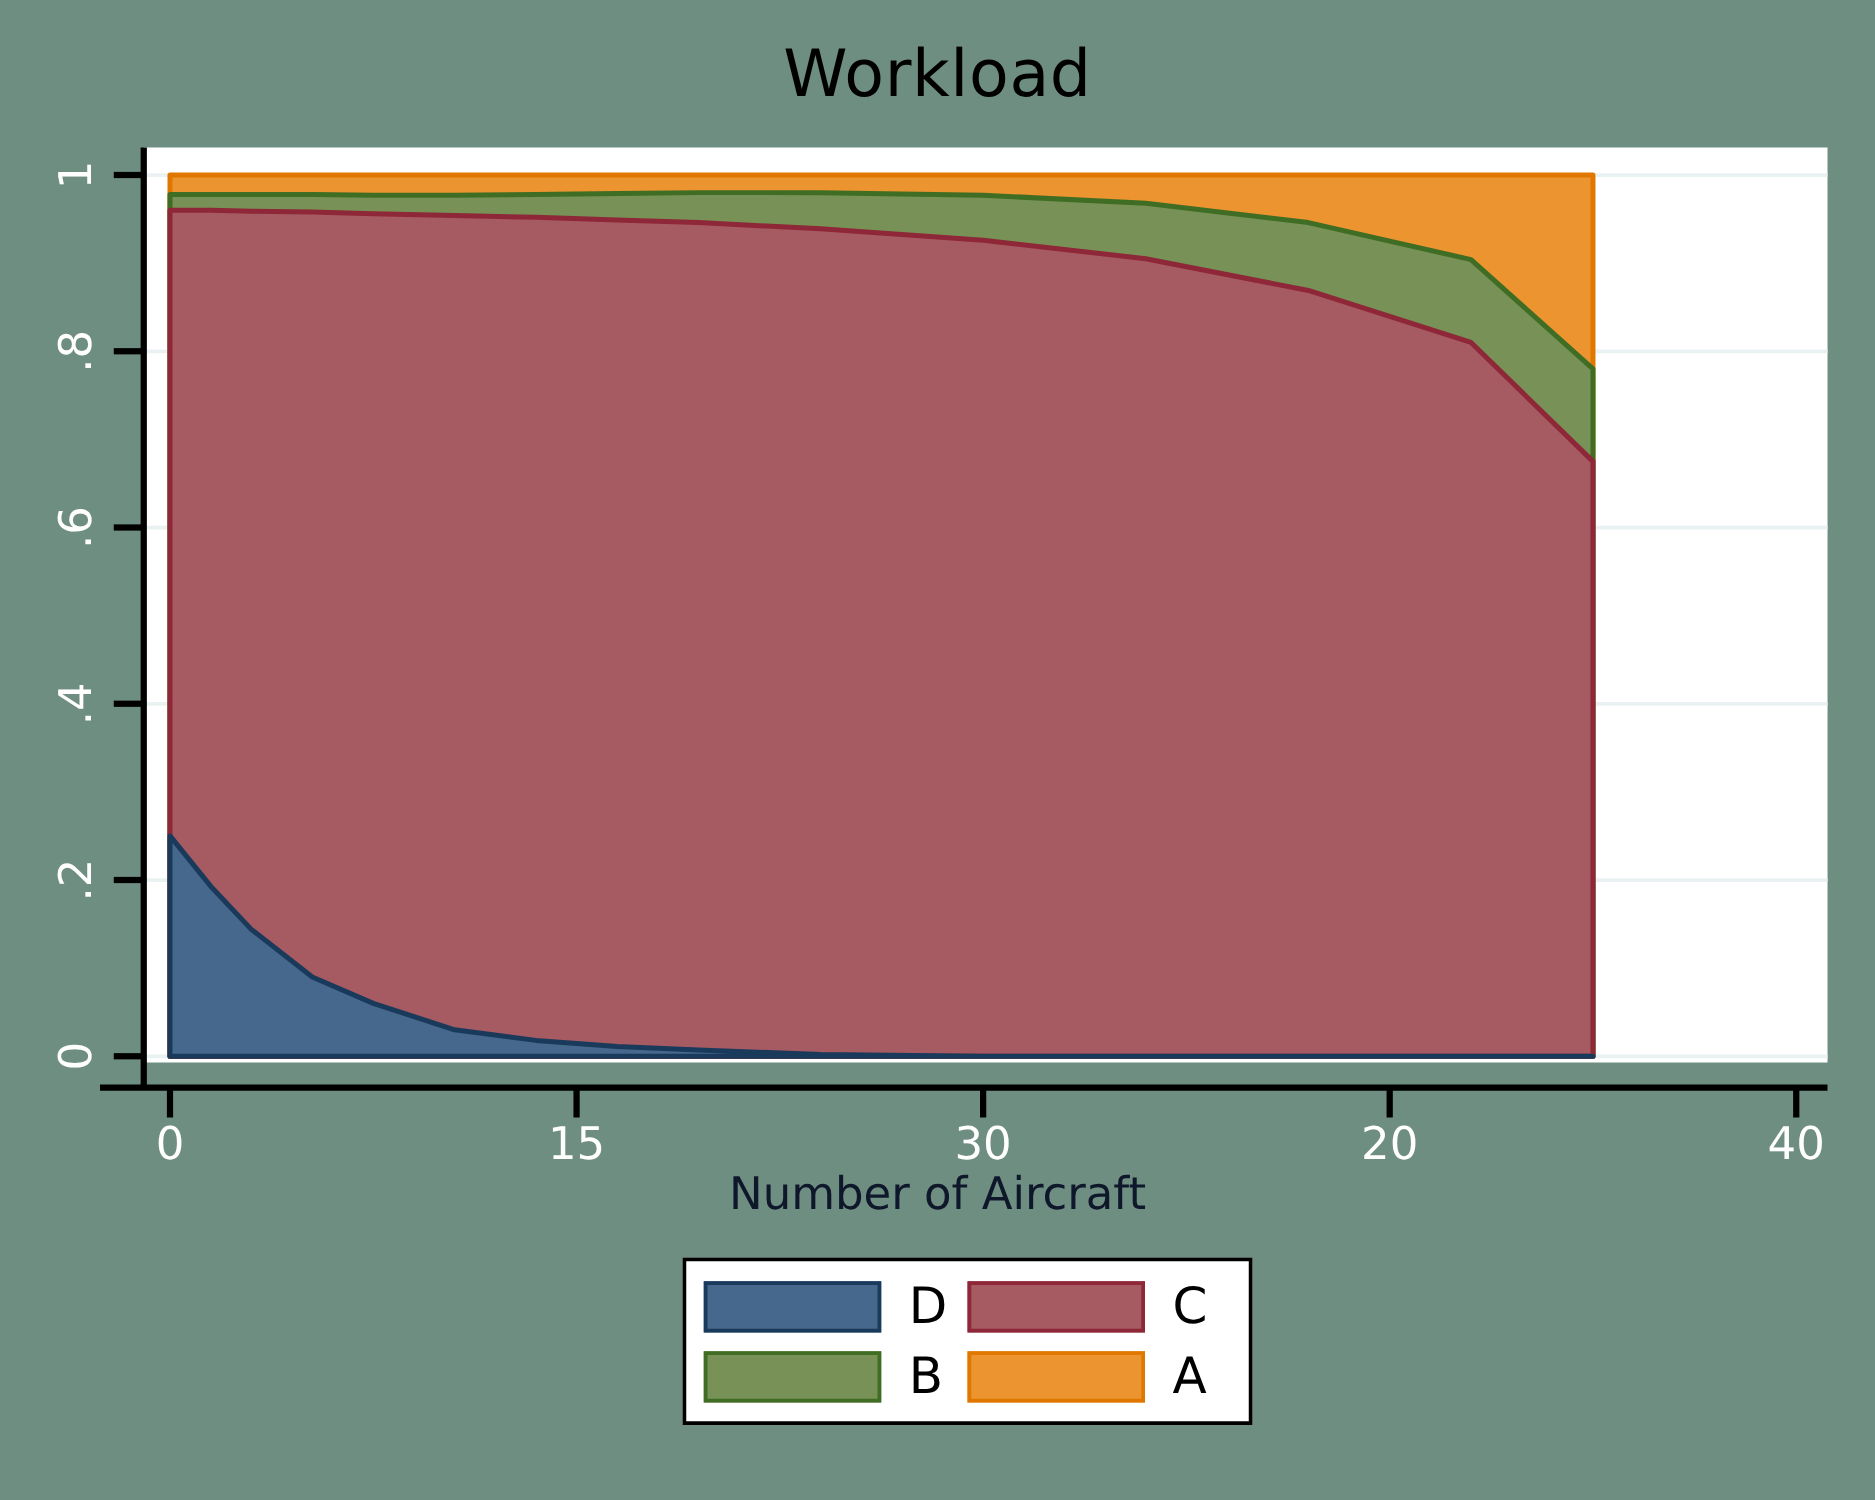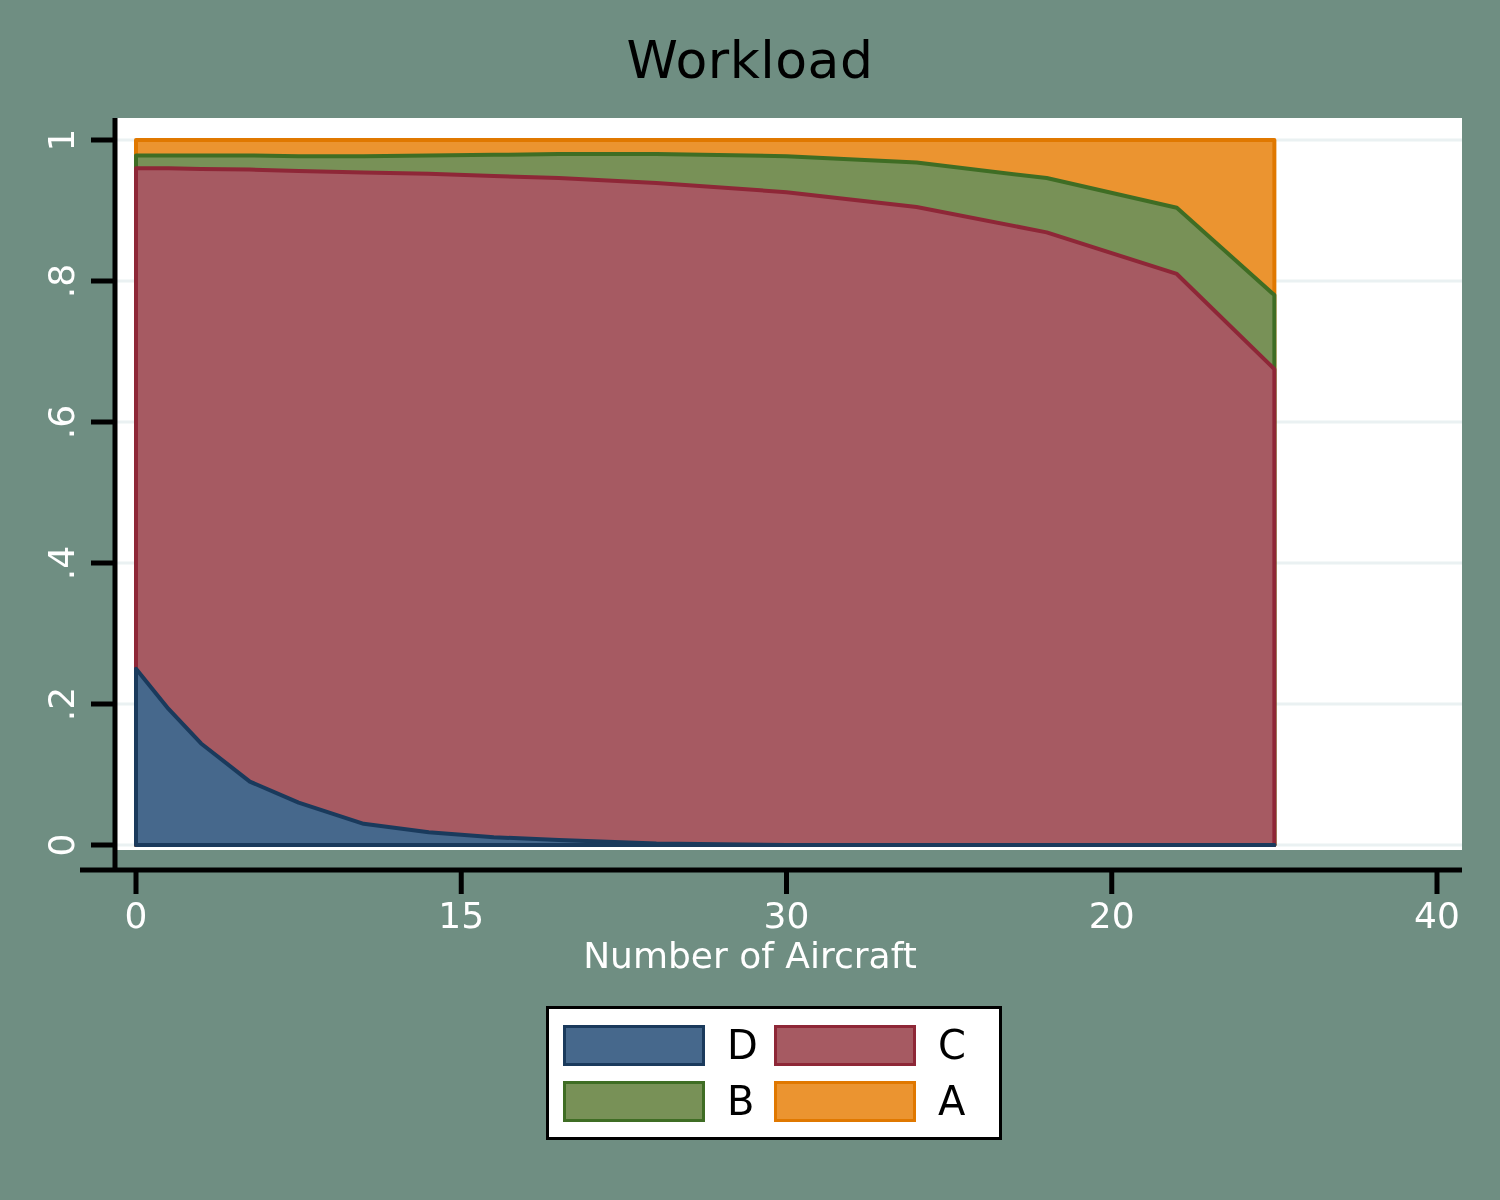--- a/index.html
+++ b/index.html
@@ -35,21 +35,21 @@
     position: absolute;
     left: 0;
     top: 0;
   }
   .xaxis-title {
     position: absolute;
     left: 0;
     top: 938px;
     width: 1500px;
     text-align: center;
-    color: #ffffff;
+    color: #0f172a;
     font-size: 36px;
     font-family: "DejaVu Sans", sans-serif;
     line-height: 1;
   }
   .xtick-label {
     position: absolute;
     color: #ffffff;
     font-size: 36px;
     text-align: center;
     transform: translateX(-50%);

